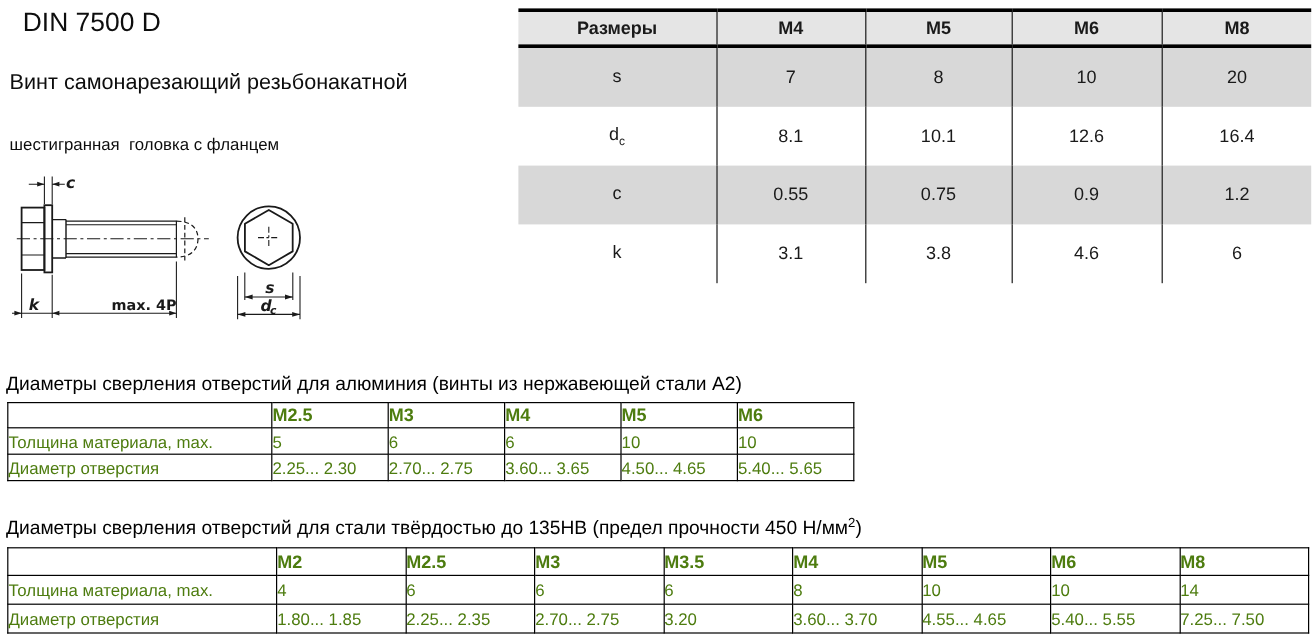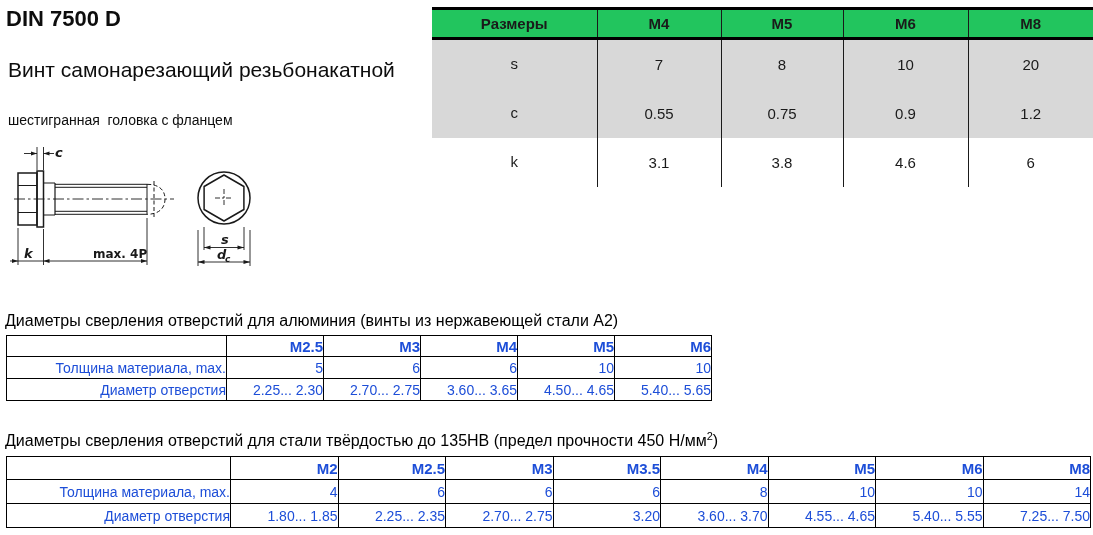--- a/index.html
+++ b/index.html
@@ -1,53 +1,53 @@
 <!DOCTYPE html>
 <html><head>
 <meta charset="utf-8">
 <style>
   html,body{margin:0;padding:0;background:#fff;}
   .canvas{
     position:relative;width:1093px;height:535px;background:#ffffff;
     font-family:"Liberation Sans",sans-serif;color:#111;overflow:hidden;
   }
   
-  .doc-title{position:absolute;left:6px;top:6px;font-size:22px;font-weight:700;color:#0d0d0d;}
-  .doc-sub1{position:absolute;left:8px;top:58px;font-size:21px;color:#0d0d0d;}
+  .doc-title{position:absolute;left:19px;top:6px;font-size:22px;font-weight:400;color:#0d0d0d;}
+  .doc-sub1{position:absolute;left:8px;top:58px;font-size:18px;color:#0d0d0d;}
   .doc-sub2{position:absolute;left:8px;top:112px;font-size:14px;color:#0d0d0d;white-space:pre;}
 
   
   .drawing{position:absolute;left:8px;top:140px;}
   .dim-letter{font-family:"DejaVu Sans",sans-serif;font-style:italic;font-weight:700;font-size:13px;fill:#1a1a1a;}
   .dim-text{font-family:"DejaVu Sans",sans-serif;font-weight:700;font-size:12px;fill:#1a1a1a;}
   .dim-sub{font-family:"DejaVu Sans",sans-serif;font-style:italic;font-weight:700;font-size:9px;fill:#1a1a1a;}
 
   
   .dim-table{
     position:absolute;left:432px;top:7px;width:661px;
     border-collapse:collapse;table-layout:fixed;text-align:center;
     font-size:15px;color:#1a1a1a;
   }
   .dim-table th{
-    background:#22c55e;border-top:3px solid #000;border-bottom:3px solid #000;
+    background:#e5e5e5;border-top:3px solid #000;border-bottom:3px solid #000;
     font-weight:700;height:27px;padding:0;
   }
   .dim-table td{height:49px;padding:0;font-weight:400;}
   .dim-table th + th, .dim-table td + td{border-left:1.5px solid #1a1a1a;}
   .dim-table tr.band td{background:#d8d8d8;}
   .dim-table sub{font-size:10px;}
 
   
   .tbl-title{position:absolute;font-size:16px;color:#000;}
   #alu-title{left:5px;top:312px;}
   #steel-title{left:5px;top:430px;}
   .tbl-title sup{font-size:11px;}
   .grid-table{
     position:absolute;border-collapse:collapse;table-layout:fixed;
-    text-align:right;font-size:14px;color:#1d4ed8;padding-left:29px;
+    text-align:left;font-size:14px;color:#4d7c0f;padding-left:29px;
   }
   .grid-table th,.grid-table td{border:1.5px solid #000;padding:0;}
   .grid-table th{font-weight:700;font-size:15px;height:20px;}
   .grid-table td{height:21px;}
   .grid-table td.rowlabel{font-weight:400;}
   #alu-table{left:6px;top:335px;width:706px;}
   #steel-table{left:6px;top:456px;width:1085px;}
   #steel-table th{height:22px;}
   #steel-table td{height:23px;}
 </style>
@@ -139,20 +139,27 @@
       </tr>
     </thead>
     <tbody>
       <tr class="band">
         <td><span>s</span><sub></sub></td>
         <td>7</td>
         <td>8</td>
         <td>10</td>
         <td>20</td>
       </tr>
+      <tr>
+        <td><span>d</span><sub>c</sub></td>
+        <td>8.1</td>
+        <td>10.1</td>
+        <td>12.6</td>
+        <td>16.4</td>
+      </tr>
       <tr class="band">
         <td><span>c</span><sub></sub></td>
         <td>0.55</td>
         <td>0.75</td>
         <td>0.9</td>
         <td>1.2</td>
       </tr>
       <tr>
         <td><span>k</span><sub></sub></td>
         <td>3.1</td>

